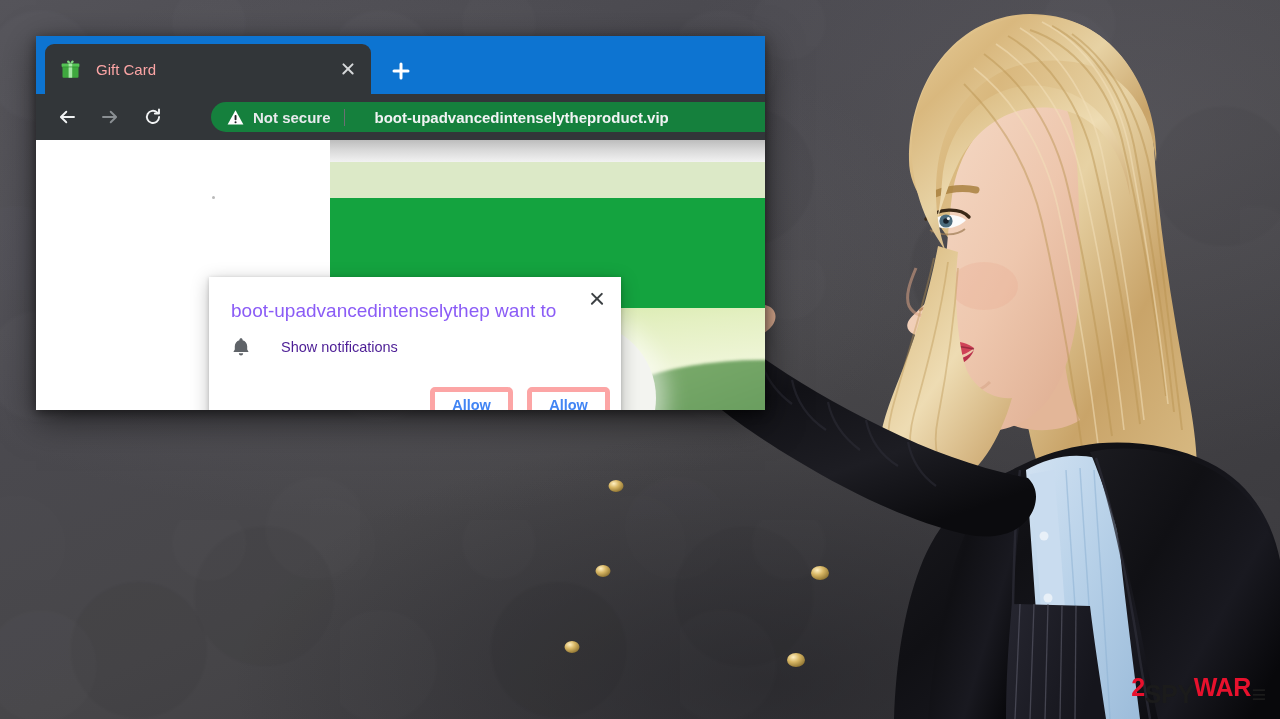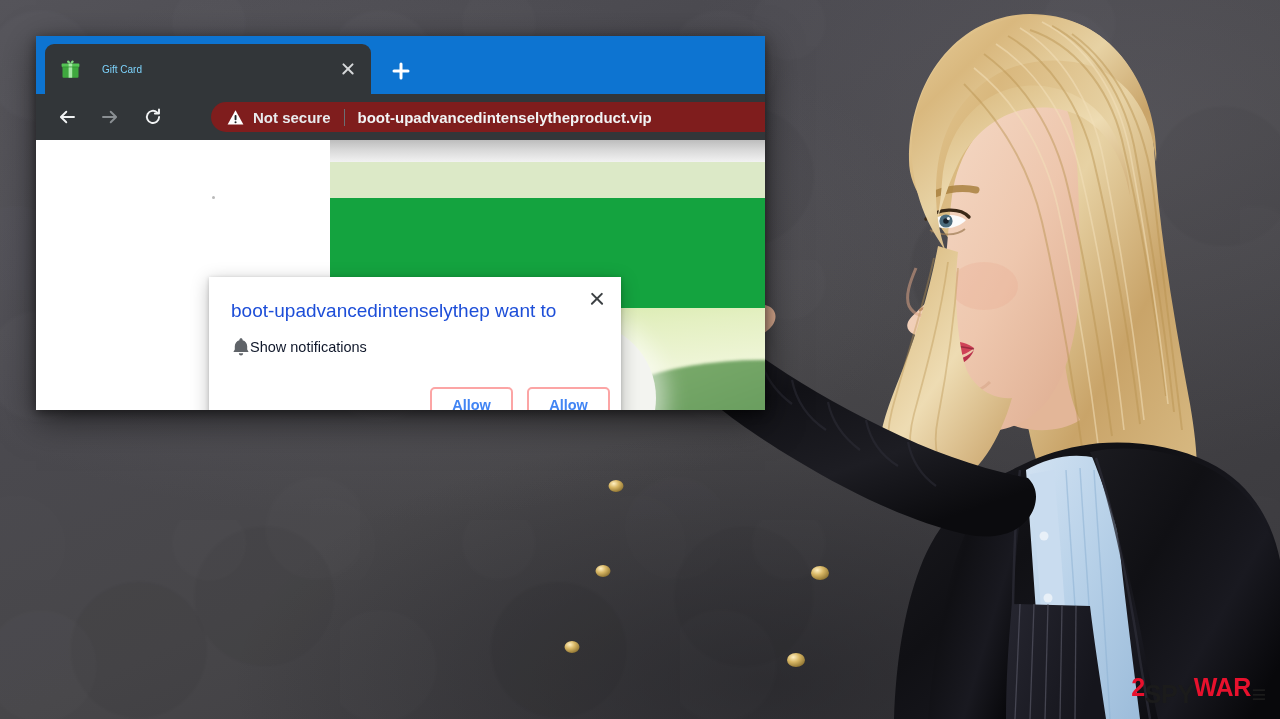--- a/index.html
+++ b/index.html
@@ -42,21 +42,21 @@
     position:absolute; left:0; top:0; width:100%; height:58px;
     background:#0d74d1;
   }
   #tab{
     position:absolute; left:9px; top:8px; width:326px; height:50px;
     background:#323639; border-radius:9px 9px 0 0;
     display:flex; align-items:center; padding:0 0 0 16px;
   }
   #tab-favicon{ width:19px; height:19px; position:relative; flex:0 0 auto; }
   #tab-title{
-    color:#7dd3fc; font-size:10px; margin-left:22px; flex:1 1 auto;
+    color:#fca5a5; font-size:15px; margin-left:16px; flex:1 1 auto;
     white-space:nowrap; overflow:hidden;
   }
   #tab-close{
     width:30px; height:30px; margin-right:8px; flex:0 0 auto;
     position:relative; cursor:pointer;
   }
   #tab-close::before,#tab-close::after{
     content:""; position:absolute; left:50%; top:50%; width:15px; height:2.2px;
     background:#d6d8da; border-radius:2px;
   }
@@ -73,32 +73,32 @@
 
   
   #toolbar{
     position:absolute; left:0; top:58px; width:100%; height:46px;
     background:#323639; display:flex; align-items:center; padding-left:14px;
   }
   .navbtn{ width:34px; height:34px; position:relative; cursor:pointer; flex:0 0 auto; }
   .navbtn svg{ position:absolute; left:50%; top:50%; transform:translate(-50%,-50%); }
   #omnibox{
     position:absolute; left:175px; top:66px; right:0; height:30px;
-    background:#7f1d1d; border-radius:15px 0 0 15px;
+    background:#15803d; border-radius:15px 0 0 15px;
     display:flex; align-items:center; padding-left:16px;
   }
   #warn-icon{ width:17px; height:17px; flex:0 0 auto; }
   #notsecure{
     color:#e8eaed; font-size:15px; font-weight:bold; margin-left:9px; white-space:nowrap;
   }
   #omni-sep{
     width:1px; height:17px; background:#6b6f73; margin:0 13px; flex:0 0 auto;
   }
   #url{
-    color:#f1f3f4; font-size:15px; font-weight:bold; white-space:nowrap; overflow:hidden;
+    color:#f1f3f4; font-size:15px; font-weight:bold; white-space:nowrap; overflow:hidden;margin-left:17px;
   }
 
   
   #viewport{
     position:absolute; left:0; top:104px; width:100%; height:270px;
     background:#ffffff; overflow:hidden;
   }
   #pg-header{
     position:absolute; left:294px; top:0; right:0; height:22px;
     background:linear-gradient(180deg,#bdbdbd 0%,#d8d8d8 45%,#f2f2f2 100%);
@@ -142,35 +142,35 @@
     position:absolute; right:11px; top:9px; width:26px; height:26px; cursor:pointer;
   }
   #perm-close::before,#perm-close::after{
     content:""; position:absolute; left:50%; top:50%; width:16px; height:2.4px;
     background:#3c4043; border-radius:2px;
   }
   #perm-close::before{ transform:translate(-50%,-50%) rotate(45deg); }
   #perm-close::after { transform:translate(-50%,-50%) rotate(-45deg); }
   #perm-title{
     position:absolute; left:22px; top:23px; right:52px;
-    font-size:19px; color:#1d4ed8; white-space:nowrap; overflow:hidden;
+    font-size:19px; color:#8b5cf6; white-space:nowrap; overflow:hidden;
   }
   #perm-row{
     position:absolute; left:23px; top:60px; display:flex; align-items:center;
   }
   #bell-icon{ width:18px; height:20px; flex:0 0 auto; }
   #perm-rowlabel{
-    font-size:14.5px; color:#0f172a; white-space:nowrap;
+    font-size:14.5px; color:#4c1d95; margin-left:31px; white-space:nowrap;
   }
   #perm-actions{
     position:absolute; right:11px; bottom:17px; display:flex; gap:14px;
   }
   .perm-btn{
     min-width:83px; height:36px; background:#ffffff;
-    border:2px solid #fca5a5; border-radius:5px;
+    border:5px solid #fca5a5; border-radius:5px;
     color:#4285f4; font-family:"Liberation Sans",sans-serif;
     font-size:14.5px; font-weight:bold; cursor:pointer;
     display:flex; align-items:center; justify-content:center;
   }
 
   
   #presenter{ position:absolute; left:560px; top:0; width:720px; height:719px; }
   #presenter svg{ display:block; }
 
   

